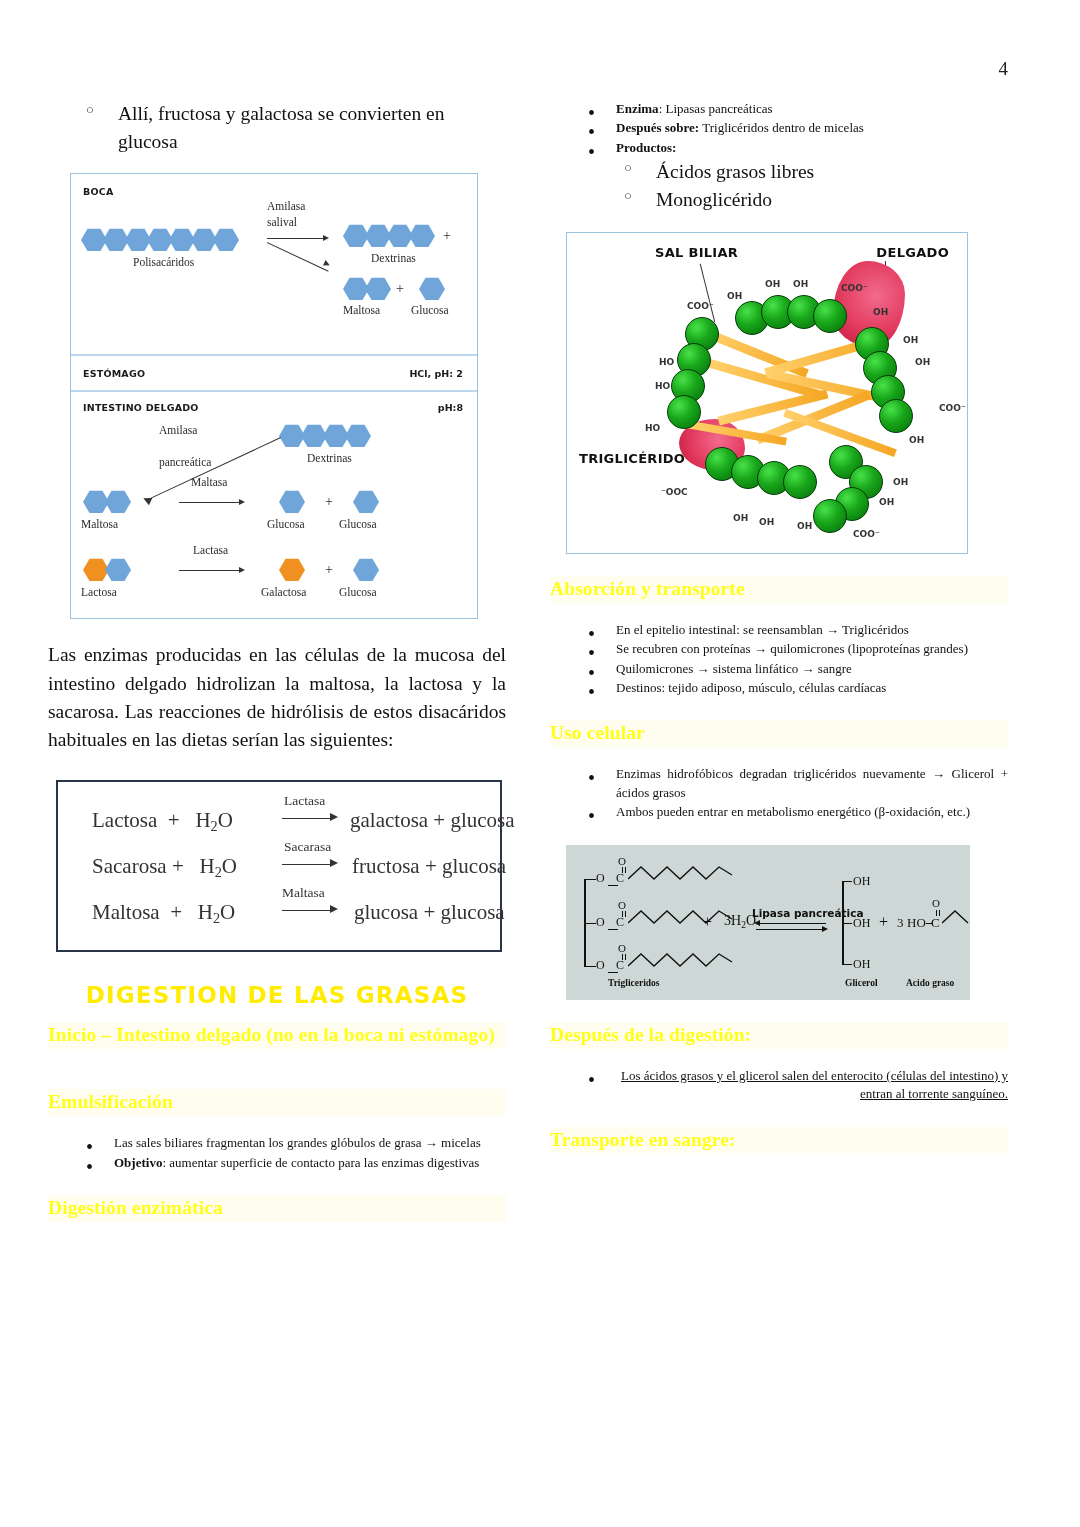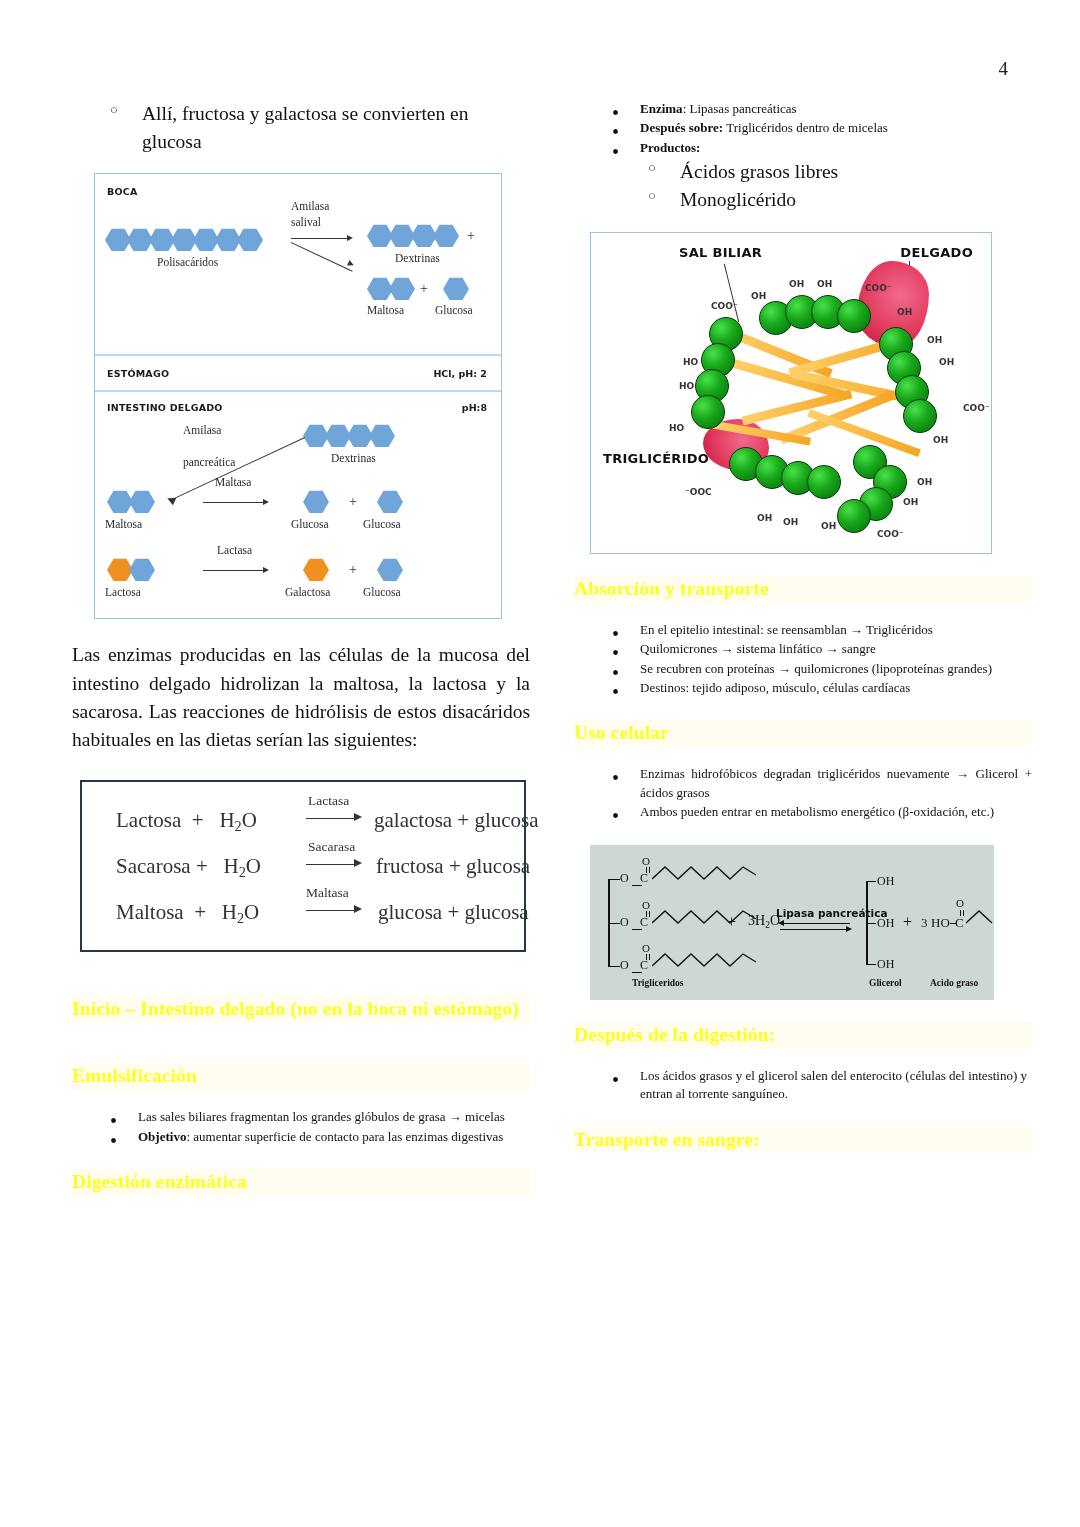--- a/index.html
+++ b/index.html
@@ -24,21 +24,21 @@
     position: absolute;
     top: 58px;
     right: 72px;
     font-size: 19px;
     font-family: "Liberation Serif", serif;
     color: #222;
   }
   .columns {
     position: absolute;
     top: 100px;
-    left: 72px;
+    left: 48px;
     width: 960px;
     display: flex;
     gap: 44px;
   }
   .col {
     width: 458px;
   }
   .col.right { width: 458px; }
 
   
@@ -432,20 +432,21 @@
           <span class="eq-left"><span>Maltosa</span>&nbsp; + &nbsp; H<sub>2</sub>O</span>
           <span class="eq-enz" style="left:212px;">Maltasa</span>
           <span class="eq-arrow-line" style="left:212px;"></span>
           <span class="eq-arrow-head" style="left:260px;"></span>
           <span class="eq-right" style="left:284px;">glucosa + glucosa</span>
         </div>
       </div>
 
       <div class="sp-30"></div>
 
+      <div class="title-main">DIGESTION DE LAS GRASAS</div>
 
       <div class="sp-14"></div>
 
       <div class="hl-heading">Inicio – Intestino delgado (no en la boca ni estómago)</div>
 
       <div class="sp-18"></div>
 
 
       <div class="sp-22"></div>
 
@@ -548,22 +549,22 @@
       </div>
 
       <div class="sp-22"></div>
 
       <div class="hl-heading">Absorción y transporte</div>
 
       <div class="sp-18"></div>
 
       <ul class="bullets">
         <li>En el epitelio intestinal: se reensamblan → Triglicéridos</li>
+        <li>Se recubren con proteínas → quilomicrones (lipoproteínas grandes)</li>
         <li>Quilomicrones → sistema linfático → sangre</li>
-        <li>Se recubren con proteínas → quilomicrones (lipoproteínas grandes)</li>
         <li>Destinos: tejido adiposo, músculo, células cardíacas</li>
       </ul>
 
       <div class="sp-22"></div>
 
       <div class="hl-heading">Uso celular</div>
 
       <div class="sp-18"></div>
 
       <ul class="bullets">
@@ -644,21 +645,21 @@
         <div class="tg-cap" style="left:340px; top:133px;">Acido graso</div>
       </div>
 
       <div class="sp-22"></div>
 
       <div class="hl-heading">Después de la digestión:</div>
 
       <div class="sp-18"></div>
 
       <ul class="bullets">
-        <li style="text-align:left;">Los ácidos grasos y el glicerol salen del enterocito (células del intestino) y entran al torrente sanguíneo.</li>
+        <li style="text-align:right;text-decoration:underline;">Los ácidos grasos y el glicerol salen del enterocito (células del intestino) y entran al torrente sanguíneo.</li>
       </ul>
 
       <div class="sp-22"></div>
 
       <div class="hl-heading">Transporte en sangre:</div>
     </div>
 
   </div>
 </div>
 

